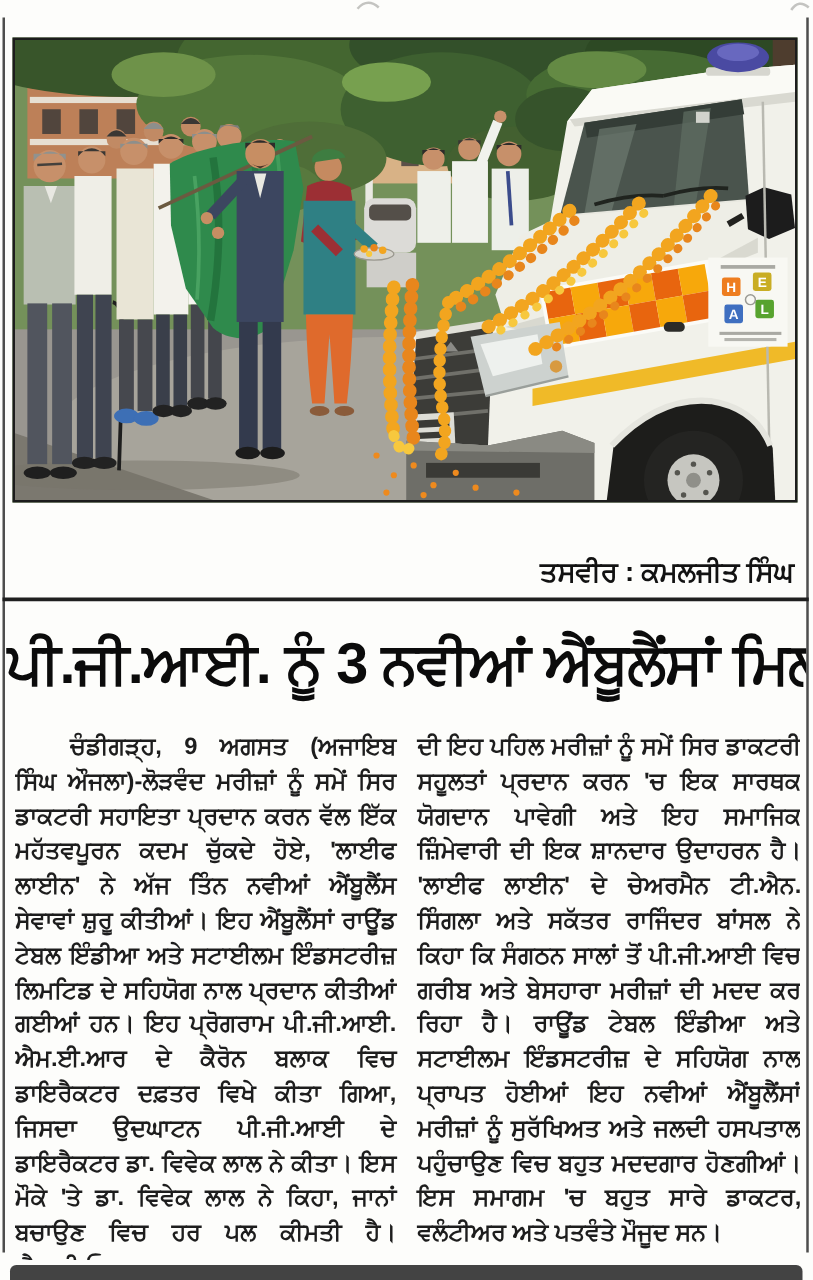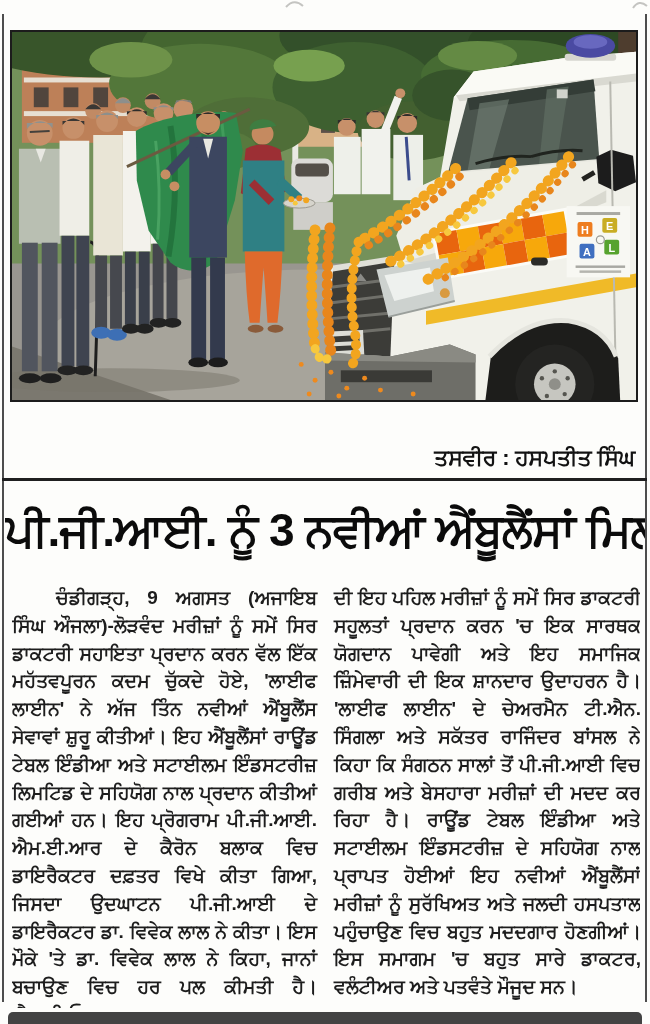--- a/index.html
+++ b/index.html
@@ -384,21 +384,21 @@
         <circle cx="356" cy="350" r="2.5"></circle>
         <circle cx="300" cy="366" r="2.5"></circle>
     <circle cx="330" cy="368" r="2.5"></circle>
         <circle cx="372" cy="362" r="2.5"></circle>
         <circle cx="405" cy="366" r="2.5"></circle>
   </g>
 </svg>
 </div>
 
 <div class="caption">
-  <span class="credit">ਤਸਵੀਰ : ਹਸਪਤੀਤ ਸਿੰਘ</span>
+  <span class="credit">ਤਸਵੀਰ : ਕਮਲਜੀਤ ਸਿੰਘ</span>
 </div>
 
 <div class="h-rule"></div>
 
 <h1 class="headline">ਪੀ.ਜੀ.ਆਈ. ਨੂੰ 3 ਨਵੀਆਂ ਐਂਬੂਲੈਂਸਾਂ ਮਿਲੀਆਂ</h1>
 
 <div class="article">
   <p class="col left">ਚੰਡੀਗੜ੍ਹ, 9 ਅਗਸਤ (ਅਜਾਇਬ ਸਿੰਘ ਔਜਲਾ)-ਲੋੜਵੰਦ ਮਰੀਜ਼ਾਂ ਨੂੰ ਸਮੇਂ ਸਿਰ ਡਾਕਟਰੀ ਸਹਾਇਤਾ ਪ੍ਰਦਾਨ ਕਰਨ ਵੱਲ ਇੱਕ ਮਹੱਤਵਪੂਰਨ ਕਦਮ ਚੁੱਕਦੇ ਹੋਏ, 'ਲਾਈਫ ਲਾਈਨ' ਨੇ ਅੱਜ ਤਿੰਨ ਨਵੀਆਂ ਐਂਬੂਲੈਂਸ ਸੇਵਾਵਾਂ ਸ਼ੁਰੂ ਕੀਤੀਆਂ। ਇਹ ਐਂਬੂਲੈਂਸਾਂ ਰਾਊਂਡ ਟੇਬਲ ਇੰਡੀਆ ਅਤੇ ਸਟਾਈਲਮ ਇੰਡਸਟਰੀਜ਼ ਲਿਮਟਿਡ ਦੇ ਸਹਿਯੋਗ ਨਾਲ ਪ੍ਰਦਾਨ ਕੀਤੀਆਂ ਗਈਆਂ ਹਨ। ਇਹ ਪ੍ਰੋਗਰਾਮ ਪੀ.ਜੀ.ਆਈ. ਐਮ.ਈ.ਆਰ ਦੇ ਕੈਰੋਨ ਬਲਾਕ ਵਿਚ ਡਾਇਰੈਕਟਰ ਦਫ਼ਤਰ ਵਿਖੇ ਕੀਤਾ ਗਿਆ, ਜਿਸਦਾ ਉਦਘਾਟਨ ਪੀ.ਜੀ.ਆਈ ਦੇ ਡਾਇਰੈਕਟਰ ਡਾ. ਵਿਵੇਕ ਲਾਲ ਨੇ ਕੀਤਾ। ਇਸ ਮੌਕੇ 'ਤੇ ਡਾ. ਵਿਵੇਕ ਲਾਲ ਨੇ ਕਿਹਾ, ਜਾਨਾਂ ਬਚਾਉਣ ਵਿਚ ਹਰ ਪਲ ਕੀਮਤੀ ਹੈ। ਐਨ.ਜੀ.ਓ</p>
   <p class="col right">ਦੀ ਇਹ ਪਹਿਲ ਮਰੀਜ਼ਾਂ ਨੂੰ ਸਮੇਂ ਸਿਰ ਡਾਕਟਰੀ ਸਹੂਲਤਾਂ ਪ੍ਰਦਾਨ ਕਰਨ 'ਚ ਇਕ ਸਾਰਥਕ ਯੋਗਦਾਨ ਪਾਵੇਗੀ ਅਤੇ ਇਹ ਸਮਾਜਿਕ ਜ਼ਿੰਮੇਵਾਰੀ ਦੀ ਇਕ ਸ਼ਾਨਦਾਰ ਉਦਾਹਰਨ ਹੈ। 'ਲਾਈਫ ਲਾਈਨ' ਦੇ ਚੇਅਰਮੈਨ ਟੀ.ਐਨ. ਸਿੰਗਲਾ ਅਤੇ ਸਕੱਤਰ ਰਾਜਿੰਦਰ ਬਾਂਸਲ ਨੇ ਕਿਹਾ ਕਿ ਸੰਗਠਨ ਸਾਲਾਂ ਤੋਂ ਪੀ.ਜੀ.ਆਈ ਵਿਚ ਗਰੀਬ ਅਤੇ ਬੇਸਹਾਰਾ ਮਰੀਜ਼ਾਂ ਦੀ ਮਦਦ ਕਰ ਰਿਹਾ ਹੈ। ਰਾਊਂਡ ਟੇਬਲ ਇੰਡੀਆ ਅਤੇ ਸਟਾਈਲਮ ਇੰਡਸਟਰੀਜ਼ ਦੇ ਸਹਿਯੋਗ ਨਾਲ ਪ੍ਰਾਪਤ ਹੋਈਆਂ ਇਹ ਨਵੀਆਂ ਐਂਬੂਲੈਂਸਾਂ ਮਰੀਜ਼ਾਂ ਨੂੰ ਸੁਰੱਖਿਅਤ ਅਤੇ ਜਲਦੀ ਹਸਪਤਾਲ ਪਹੁੰਚਾਉਣ ਵਿਚ ਬਹੁਤ ਮਦਦਗਾਰ ਹੋਣਗੀਆਂ। ਇਸ ਸਮਾਗਮ 'ਚ ਬਹੁਤ ਸਾਰੇ ਡਾਕਟਰ, ਵਲੰਟੀਅਰ ਅਤੇ ਪਤਵੰਤੇ ਮੌਜੂਦ ਸਨ।</p>
 </div>

